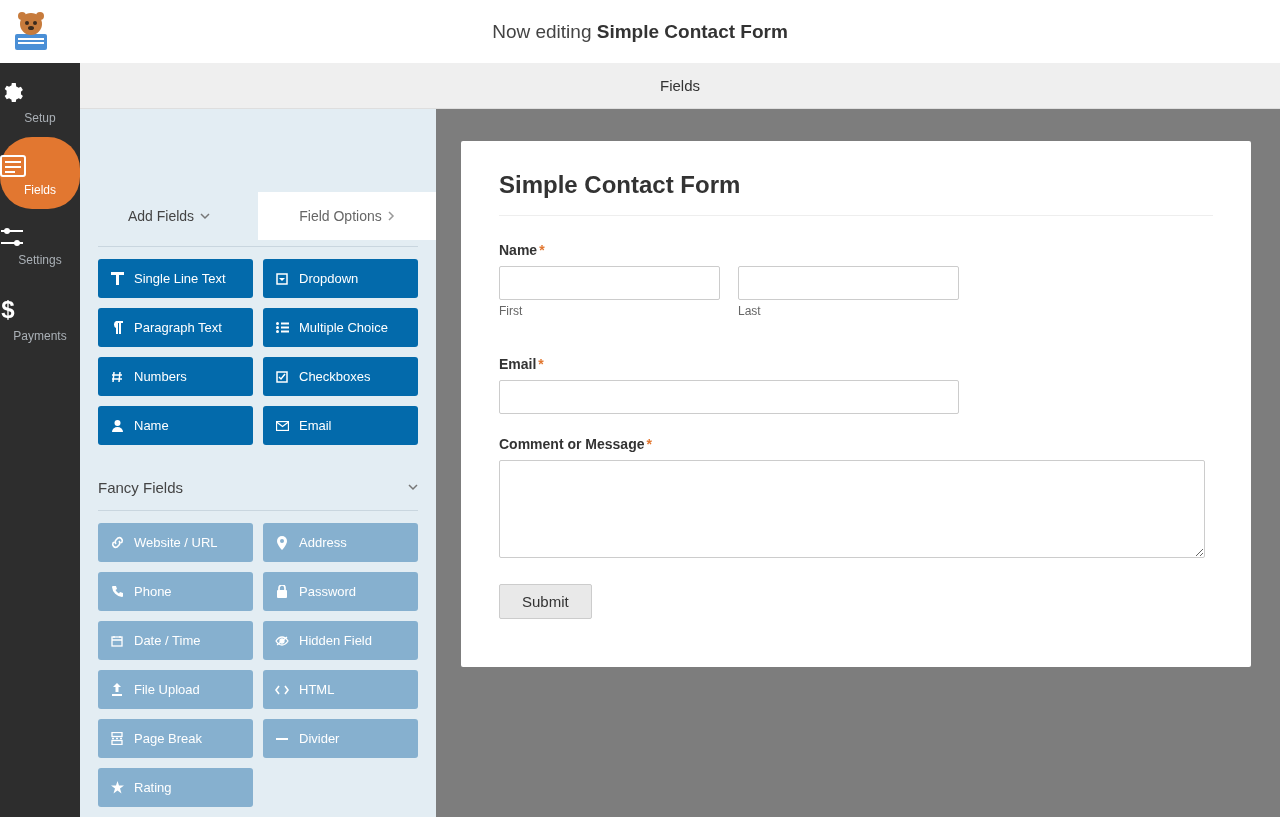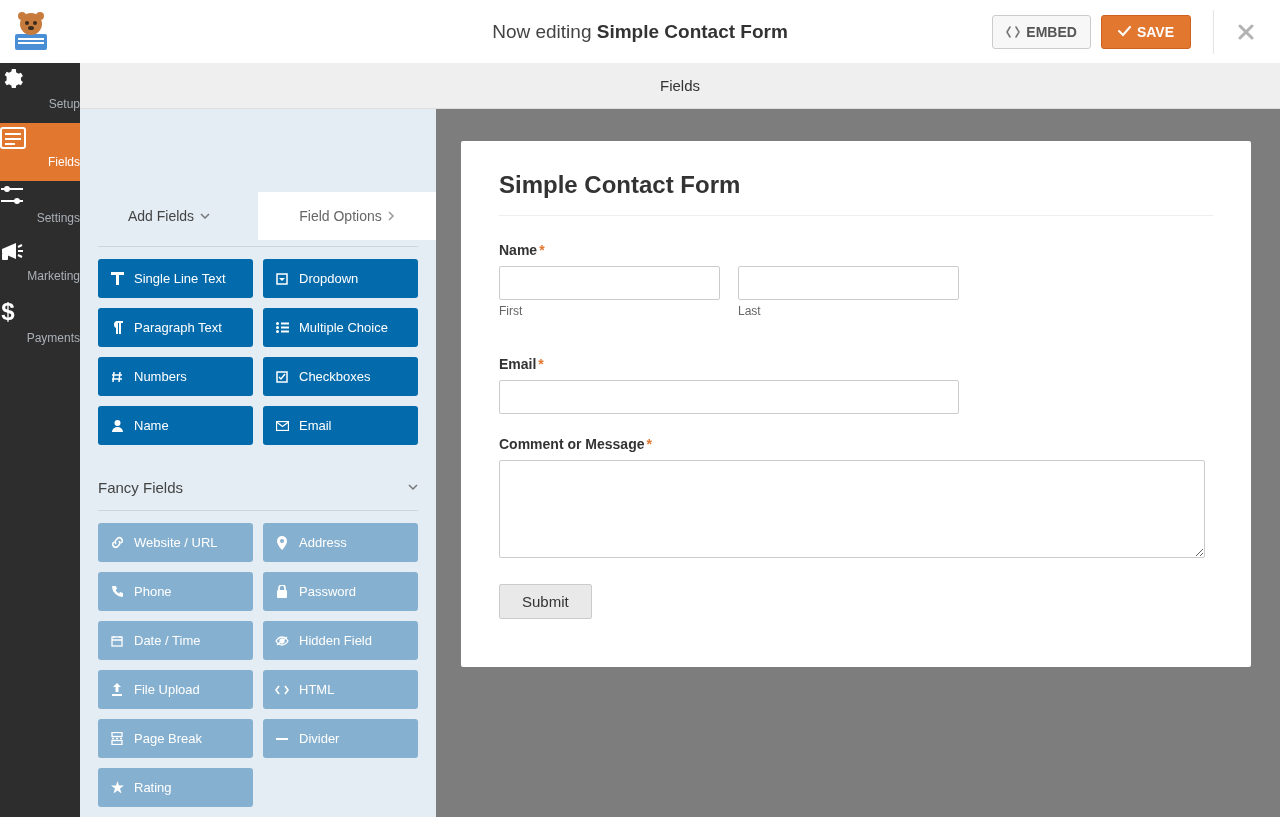--- a/index.html
+++ b/index.html
@@ -10,21 +10,21 @@
 .title-center { position: absolute; left: 50%; transform: translateX(-50%); font-size: 19px; color: #444; }
 .title-center .bold { font-weight: 700; color: #333; }
 .topbar-right { margin-left: auto; display: flex; align-items: center; gap: 10px; padding-right: 18px; }
 .btn-embed { background: #f7f7f7; border: 1px solid #ccc; border-radius: 3px; padding: 8px 13px; font-size: 14px; color: #555; font-weight: 600; cursor: pointer; display:flex; align-items:center; gap:6px; }
 .btn-save { background: #e27730; border: 1px solid #cd631e; color: #fff; border-radius: 3px; padding: 8px 16px; font-size: 14px; font-weight: 700; cursor: pointer; display:flex; align-items:center; gap:6px; }
 .divider-v { width: 1px; height: 44px; background: #e4e4e4; margin: 0 6px 0 12px; }
 .close-x { font-size: 22px; color: #b3b3b3; cursor: pointer; padding: 4px 8px; }
 
 .main { display: flex; height: 754px; }
 .sidebar { width: 80px; background: #2d2d2d; display: flex; flex-direction: column; }
-.sidebar-item { color: #aab0b6; text-align: right; padding: 4px 0 12px; cursor: pointer; font-size: 12px; }
+.sidebar-item { color: #aab0b6; text-align: center; padding: 18px 0 12px; cursor: pointer; font-size: 12px; border-radius: 32px; }
 .sidebar-item.active { background: #e27730; color: #fff; }
 .sidebar-item .ico { display:block; margin: 0 auto 6px; }
 
 .panel-area { display: flex; flex: 1; flex-direction: column; }
 .panel-header { height: 46px; background: #efefef; border-bottom: 1px solid #dedede; display:flex; align-items:center; justify-content:center; color: #333; font-size: 15px; }
 
 .workspace { display:flex; flex:1; }
 .leftpanel { width: 356px; background: #e3edf3; display:flex; flex-direction:column; overflow:auto;justify-content:flex-end; }
 .lp-tabs { display:flex; height: 48px; }
 .lp-tab { flex:1; display:flex; align-items:center; justify-content:center; gap:6px; font-size:14px; color:#666; background:#fff; cursor:pointer; }
@@ -68,44 +68,20 @@
       <circle cx="26" cy="13" r="2" fill="#3a2a1d"></circle>
       <ellipse cx="22" cy="18" rx="3" ry="2" fill="#3a2a1d"></ellipse>
       <circle cx="13" cy="6" r="4" fill="#c77b3c"></circle>
       <circle cx="31" cy="6" r="4" fill="#c77b3c"></circle>
     </svg>
   </div>
   <div class="title-center">
     <span>Now editing</span>
     <span class="bold">Simple Contact Form</span>
   </div>
-  <div class="topbar-right">
-    <button class="btn-embed">
-      <span>
-          <svg width="14" height="12" viewBox="0 0 14 12">
-            <path d="M4 1 L1 6 L4 11 M10 1 L13 6 L10 11" stroke="#777" stroke-width="1.6" fill="none" stroke-linecap="round"></path>
-          </svg>
-        </span>
-      <span>EMBED</span>
-    </button>
-    <button class="btn-save">
-      <span>
-          <svg width="13" height="11" viewBox="0 0 13 11">
-            <path d="M1 5 L5 9 L12 1" stroke="#fff" stroke-width="2" fill="none" stroke-linecap="round"></path>
-          </svg>
-        </span>
-      <span>SAVE</span>
-    </button>
-    <div class="divider-v"></div>
-    <div class="close-x">
-      <svg width="16" height="16" viewBox="0 0 16 16">
-          <path d="M2 2 L14 14 M14 2 L2 14" stroke="#b3b3b3" stroke-width="3" stroke-linecap="round"></path>
-        </svg>
-    </div>
-  </div>
 </div>
 
 <div class="main">
   <div class="sidebar">
     <div class="sidebar-item">
       <span class="ico">
           <svg width="24" height="24" viewBox="0 0 24 24" fill="#fff">
             <path d="M12 8a4 4 0 100 8 4 4 0 000-8zm9 4a7.6 7.6 0 00-.1-1.3l2-1.6-2-3.4-2.4 1a8 8 0 00-2.3-1.3L15.8 2h-4l-.4 2.4a8 8 0 00-2.3 1.3l-2.4-1-2 3.4 2 1.6A7.6 7.6 0 006.6 12c0 .4 0 .9.1 1.3l-2 1.6 2 3.4 2.4-1a8 8 0 002.3 1.3l.4 2.4h4l.4-2.4a8 8 0 002.3-1.3l2.4 1 2-3.4-2-1.6c.1-.4.1-.9.1-1.3z"></path>
           </svg>
         </span>
@@ -125,30 +101,20 @@
     <div class="sidebar-item">
       <span class="ico">
           <svg width="24" height="20" viewBox="0 0 24 20" fill="#fff">
             <rect x="1" y="3" width="22" height="2"></rect>
             <circle cx="7" cy="4" r="3"></circle>
             <rect x="1" y="15" width="22" height="2"></rect>
             <circle cx="17" cy="16" r="3"></circle>
           </svg>
         </span>
       <span>Settings</span>
-    </div>
-    <div class="sidebar-item">
-      <span class="ico">
-          <svg width="26" height="22" viewBox="0 0 26 22" fill="#fff">
-            <path d="M2 8 L16 2 L16 18 L2 12 Z"></path>
-            <rect x="2" y="12" width="6" height="7" rx="1"></rect>
-            <path d="M18 6 L22 4 M18 10 L23 10 M18 14 L22 16" stroke="#fff" stroke-width="2"></path>
-          </svg>
-        </span>
-      <span>Marketing</span>
     </div>
     <div class="sidebar-item">
       <span class="ico">
           <svg width="16" height="26" viewBox="0 0 16 26" fill="#fff">
             <text x="8" y="21" font-size="24" font-weight="700" text-anchor="middle" fill="#fff">$</text>
           </svg>
         </span>
       <span>Payments</span>
     </div>
   </div>

